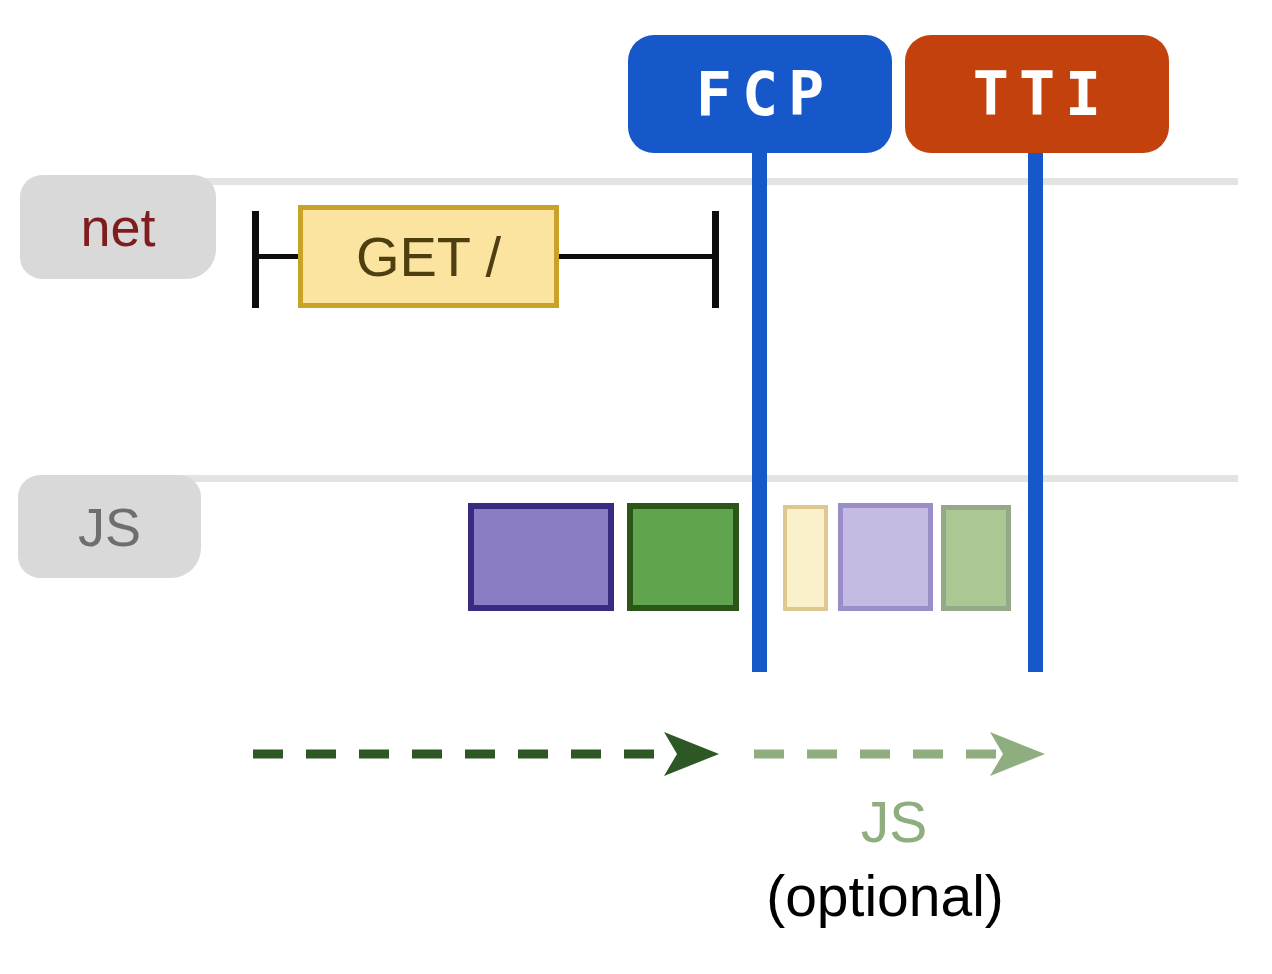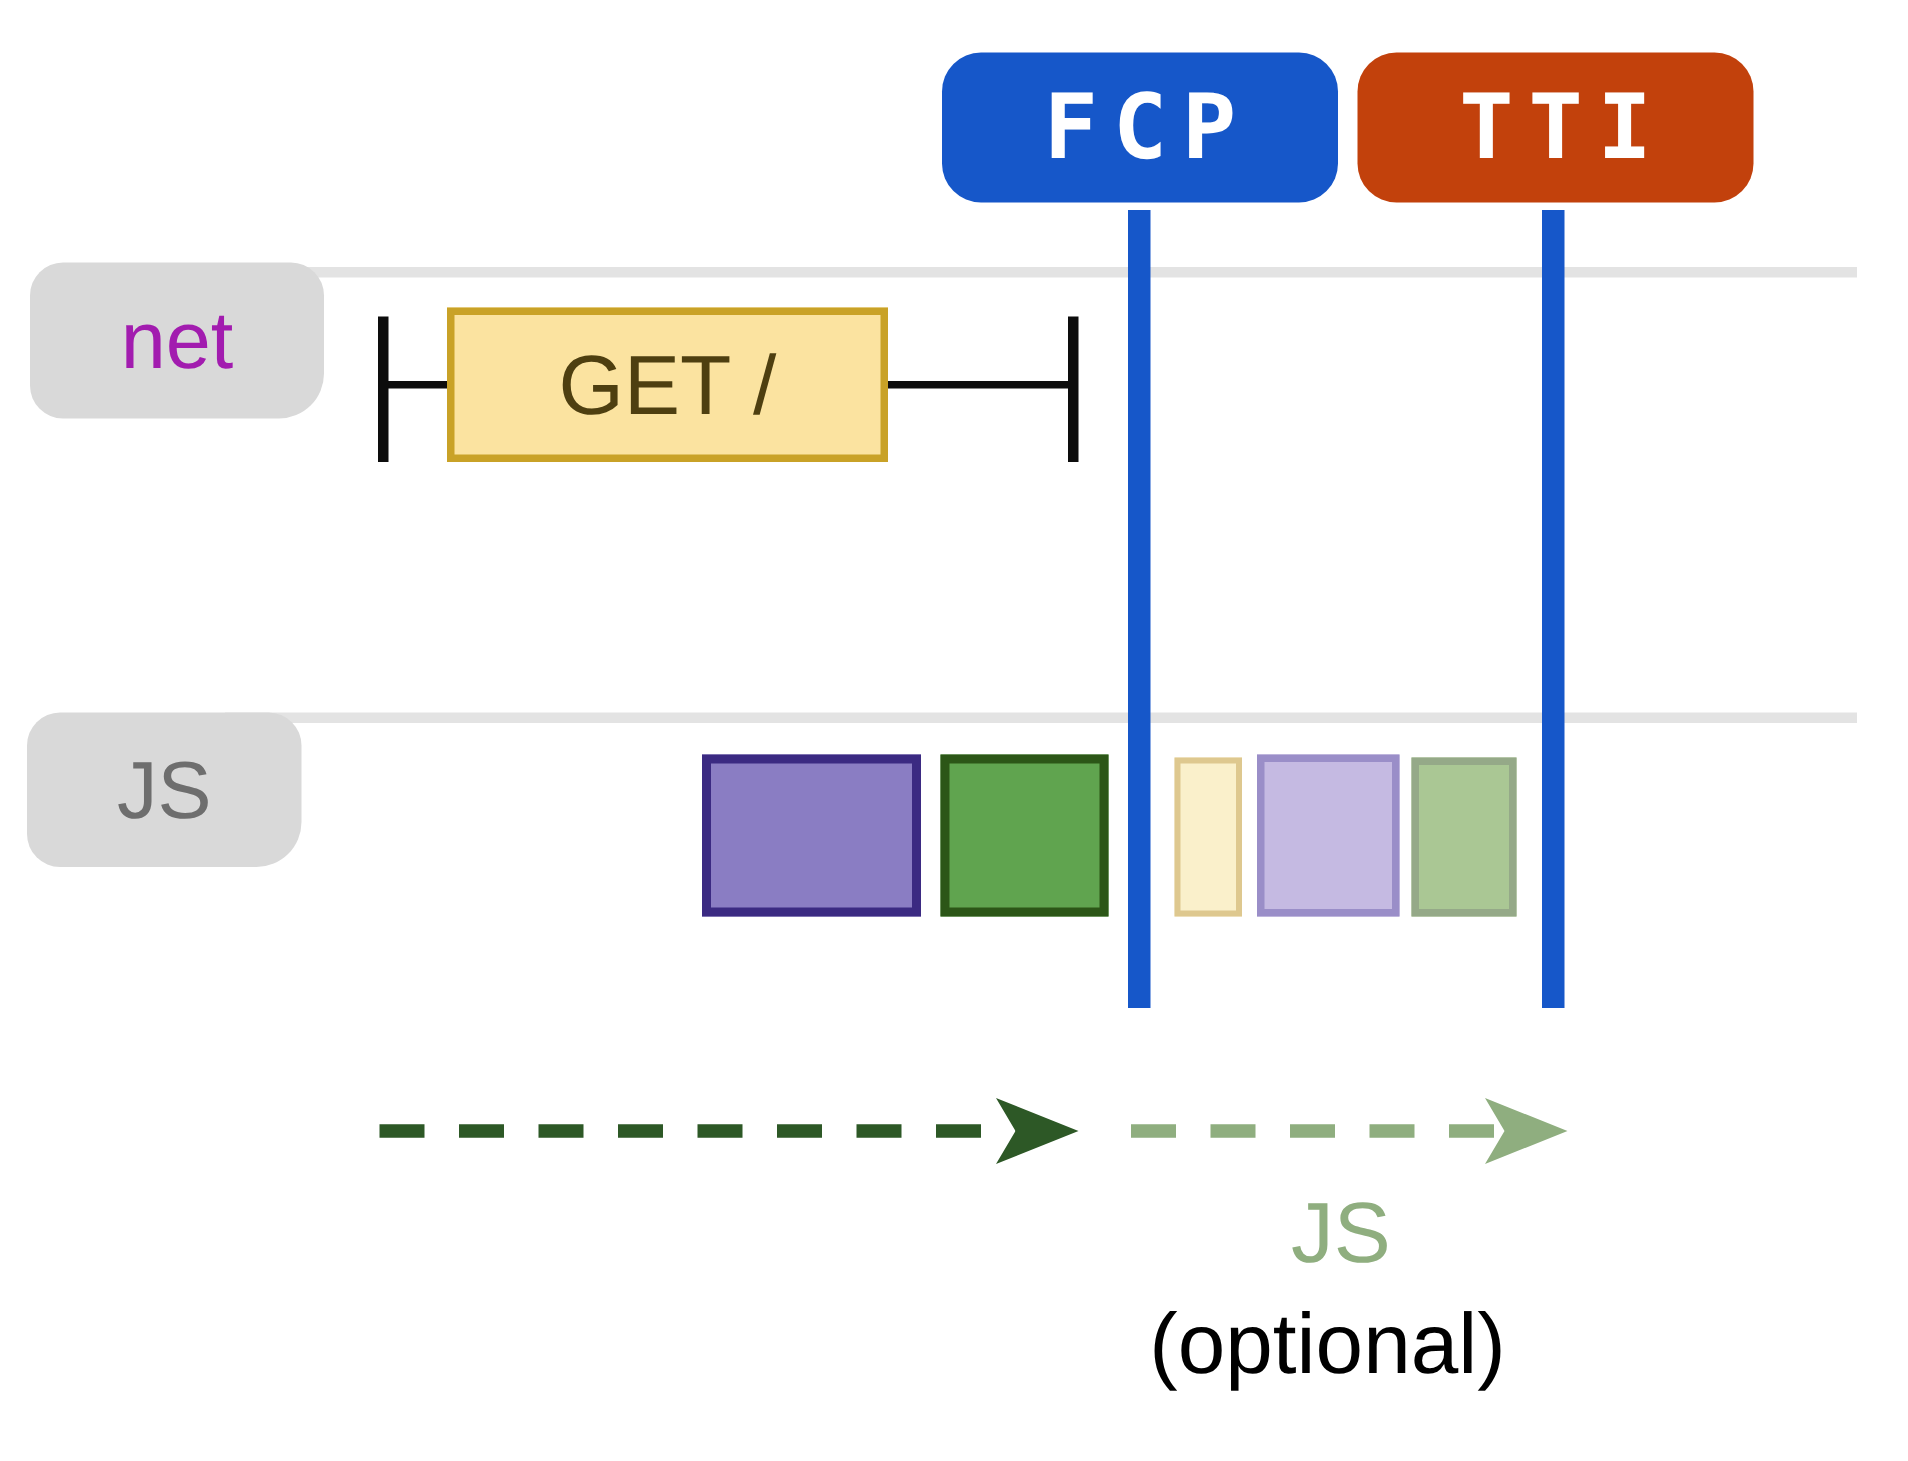--- a/index.html
+++ b/index.html
@@ -22,21 +22,21 @@
     width: 15px;
   }
   .stem-fcp { left: 752px; }
   .stem-tti { left: 1028px; }
 
   
   .badge {
     position: absolute;
     top: 35px;
     width: 264px;
-    height: 100px;
+    height: 118px;
     border-radius: 26px;
     display: flex;
     align-items: center;
     justify-content: center;
   }
   .badge-fcp { left: 628px; }
   .badge-tti { left: 905px; }
   .badge span {
     font-family: "DejaVu Sans Mono", monospace;
     font-weight: 700;
@@ -78,21 +78,21 @@
     position: absolute;
     top: 211px;
     width: 7px; height: 97px;
   }
   .tick-left  { left: 252px; }
   .tick-right { left: 712px; }
 
   .get-box {
     position: absolute;
     left: 298px; top: 205px;
-    width: 294px; height: 103px;
+    width: 261px; height: 103px;
     border-style: solid;
     border-width: 5px;
     display: flex;
     align-items: center;
     justify-content: center;
     font-size: 56px;
   }
 
   
   .task {
@@ -134,21 +134,21 @@
   <div class="stem stem-fcp" style="background-color: rgb(22, 87, 201);"></div>
   <div class="stem stem-tti" style="background-color: rgb(22, 87, 201);"></div>
 
   <div class="badge badge-fcp" style="background-color: rgb(22, 87, 201);">
     <span>FCP</span>
   </div>
   <div class="badge badge-tti" style="background-color: #c2410c;">
     <span>TTI</span>
   </div>
 
-  <div class="lane-label label-net" style="background-color: rgb(217, 217, 217); color: #a21caf;">
+  <div class="lane-label label-net" style="background-color: rgb(217, 217, 217); color: #7f1d1d;">
     <span>net</span>
   </div>
   <div class="lane-label label-js" style="background-color: rgb(217, 217, 217); color: rgb(110, 110, 110);">
     <span>JS</span>
   </div>
 
   <div class="whisker-h" style="background-color: rgb(13, 13, 13);"></div>
   <div class="whisker-tick tick-left" style="background-color: rgb(13, 13, 13);"></div>
   <div class="whisker-tick tick-right" style="background-color: rgb(13, 13, 13);"></div>
 

